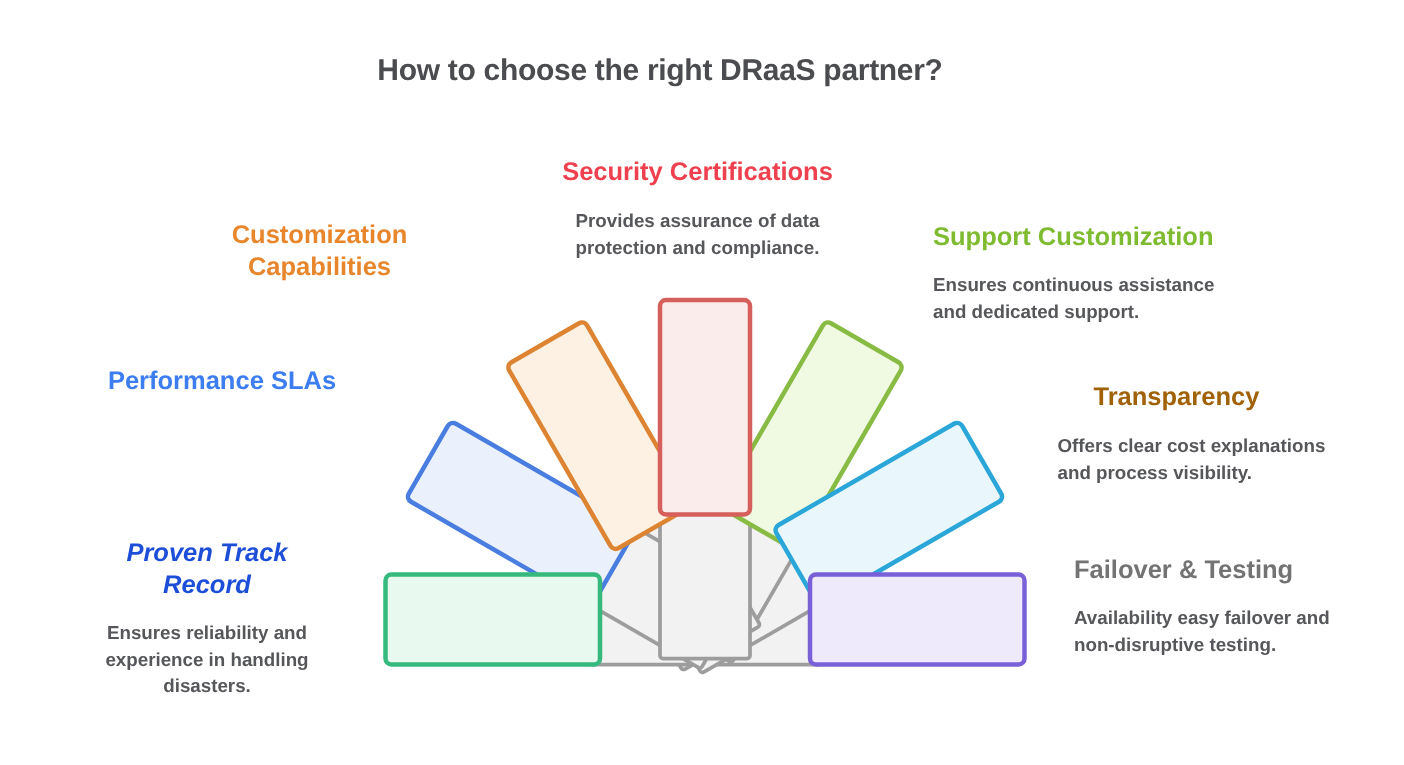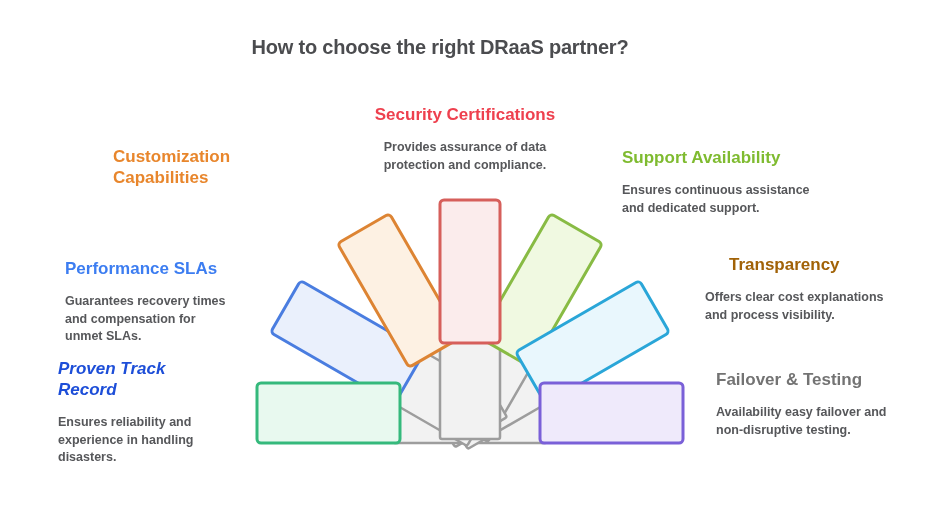--- a/index.html
+++ b/index.html
@@ -8,21 +8,21 @@
     font-family:"Liberation Sans","DejaVu Sans",sans-serif;
   }
   .title{
     position:absolute;left:0;top:36px;width:880px;text-align:center;
     font-size:20px;font-weight:bold;letter-spacing:-0.2px;color:#4b4c4f;
   }
   #fan-svg{position:absolute;left:0;top:0;}
   .label-block{position:absolute;}
   .label-block .heading{font-size:17px;font-weight:bold;line-height:21px;margin-bottom:14px;}
   .label-block .desc{font-size:12.5px;font-weight:bold;line-height:17.5px;color:#56575a;}
-  .align-right{text-align:left;}
+  .align-right{text-align:center;}
   .align-left{text-align:left;}
   .align-center{text-align:center;}
   .desc-narrow{max-width:200px;margin:0 auto;}
 </style>
 </head>
 <body>
 
 <div class="page">
 
   <div class="title">How to choose the right DRaaS partner?</div>
@@ -50,32 +50,31 @@
 
   <div class="label-block align-center" style="left:325px;top:104px;width:280px">
     <div class="heading" style="color: rgb(238, 64, 78);">Security Certifications</div>
     <div class="desc desc-narrow">Provides assurance of data protection and compliance.</div>
   </div>
 
   <div class="label-block align-right" style="left:113px;top:146px;width:200px">
     <div class="heading" style="color: rgb(232, 134, 44);">Customization Capabilities</div>
   </div>
 
-  <div class="label-block align-right" style="left:65px;top:258px;width:166px">
+  <div class="label-block align-right" style="left:65px;top:243px;width:166px">
     <div class="heading" style="color: rgb(60, 125, 241);">Performance SLAs</div>
-    <div class="desc">Guarantees recovery times and compensation for unmet SLAs.</div>
   </div>
 
   <div class="label-block align-right" style="left:58px;top:358px;width:160px">
     <div class="heading" style="color: #1d4ed8; font-style: italic;">Proven Track Record</div>
     <div class="desc">Ensures reliability and experience in handling disasters.</div>
   </div>
 
   <div class="label-block align-left" style="left:622px;top:147px;width:200px">
-    <div class="heading" style="color: rgb(127, 187, 48);">Support Availability</div>
+    <div class="heading" style="color: rgb(127, 187, 48);">Support Customization</div>
     <div class="desc">Ensures continuous assistance and dedicated support.</div>
   </div>
 
   <div class="label-block align-left" style="left:705px;top:254px;width:180px">
     <div class="heading" style="color: #a16207; margin-left: 24px;">Transparency</div>
     <div class="desc">Offers clear cost explanations and process visibility.</div>
   </div>
 
   <div class="label-block align-left" style="left:716px;top:369px;width:178px">
     <div class="heading" style="color: #737373;">Failover &amp; Testing</div>

